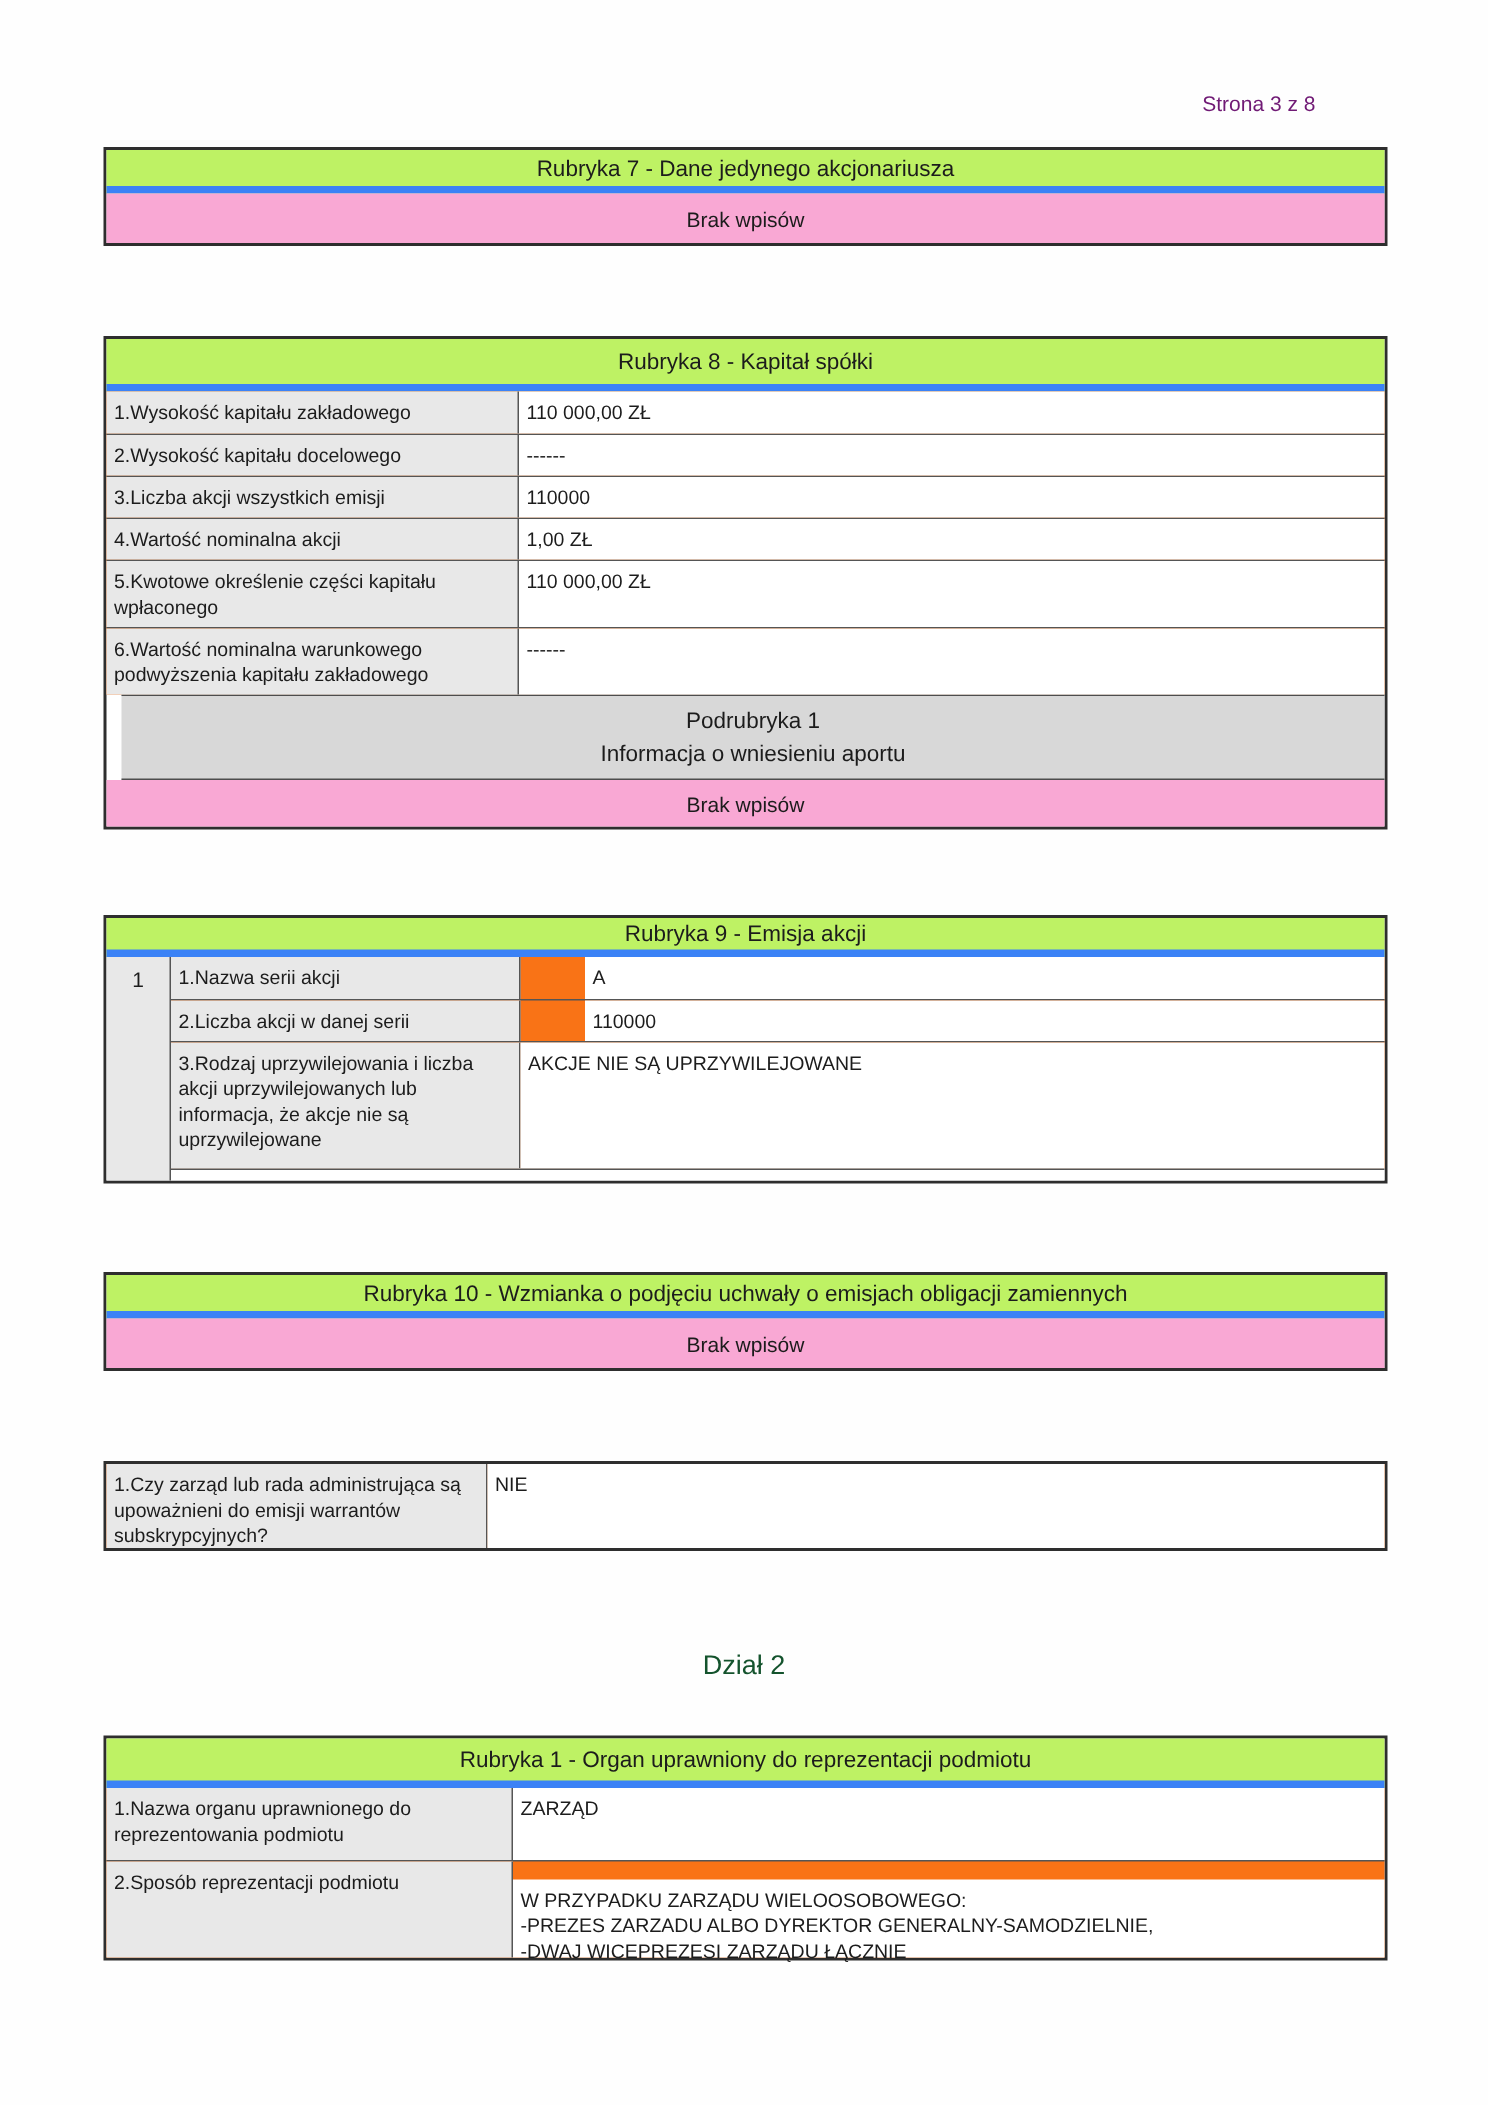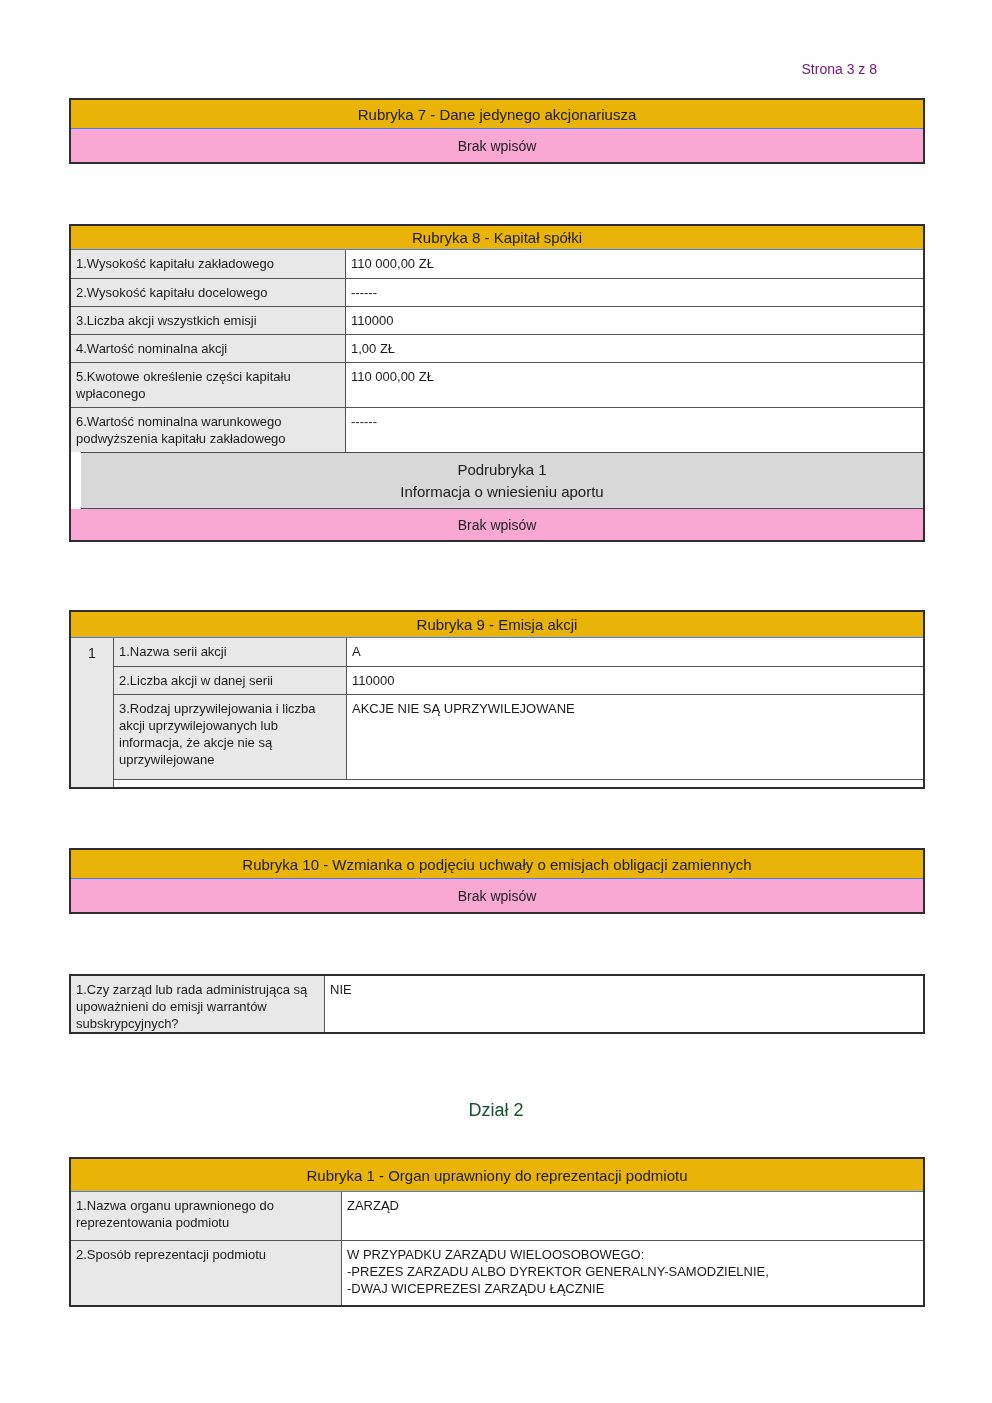--- a/index.html
+++ b/index.html
@@ -24,22 +24,22 @@
     position: absolute;
     left: 69px;
     width: 856px;
     border: 2px solid #2e2e2e;
     background: #ffffff;
   }
   .thead {
     display: flex;
     align-items: center;
     justify-content: center;
-    background: #eab308;
-    border-bottom: 1px solid #3b82f6;
+    background: #bef264;
+    border-bottom: 5px solid #3b82f6;
     font-size: 15px;
     text-align: center;
   }
   .subhead {
     display: flex;
     flex-direction: column;
     align-items: center;
     justify-content: center;
     gap: 5px;
     background: #d8d8d8;
@@ -63,51 +63,51 @@
     font-size: 13px;
     line-height: 17px;
     padding: 5px 5px 4px 5px;
   }
   .cell.label {
     background: #e8e8e8;
     border-right: 1px solid #555;
     flex: 0 0 auto;
   }
   .cell.value { flex: 1 1 auto; background: #fff; }
-  .preline { white-space: pre-line; }
+  .preline { white-space: pre-line; margin-top: 12px; }
 
   
   #rubryka7 { top: 98px; }
   #rubryka7 .thead { height: 29px; }
   #rubryka7 .empty-row { height: 33px; }
 
   
   #rubryka8 { top: 224px; }
-  #rubryka8 .thead { height: 24px; }
+  #rubryka8 .thead { height: 35px; }
   #rubryka8 .cell.label { width: 275px; }
   .r8-single { height: 28px; }
   .r8-double { height: 45px; }
   #rubryka8 .subhead { height: 57px; }
   #rubryka8 .empty-row { height: 31px; }
 
   
   #rubryka9 { top: 610px; }
   #rubryka9 .thead { height: 26px; }
   .r9-body { display: flex; align-items: stretch; }
   .r9-index {
     flex: 0 0 43px;
     background: #e8e8e8;
     border-right: 1px solid #555;
     font-size: 14px;
     text-align: center;
     padding-top: 7px;
   }
   .r9-right { flex: 1 1 auto; display: flex; flex-direction: column; }
   #rubryka9 .cell.label { width: 233px; }
-  .r9-row1, .r9-row2 { height: 28px; }
+  .r9-row1, .r9-row2 { height: 28px; gap: 43px; }
   .r9-row3 { height: 85px; }
   .r9-strip { height: 8px; border-top: 1px solid #555; background: #fff; }
 
   
   #rubryka10 { top: 848px; }
   #rubryka10 .thead { height: 29px; }
   #rubryka10 .empty-row { height: 33px; }
 
   
   #rubryka11 { top: 974px; }

